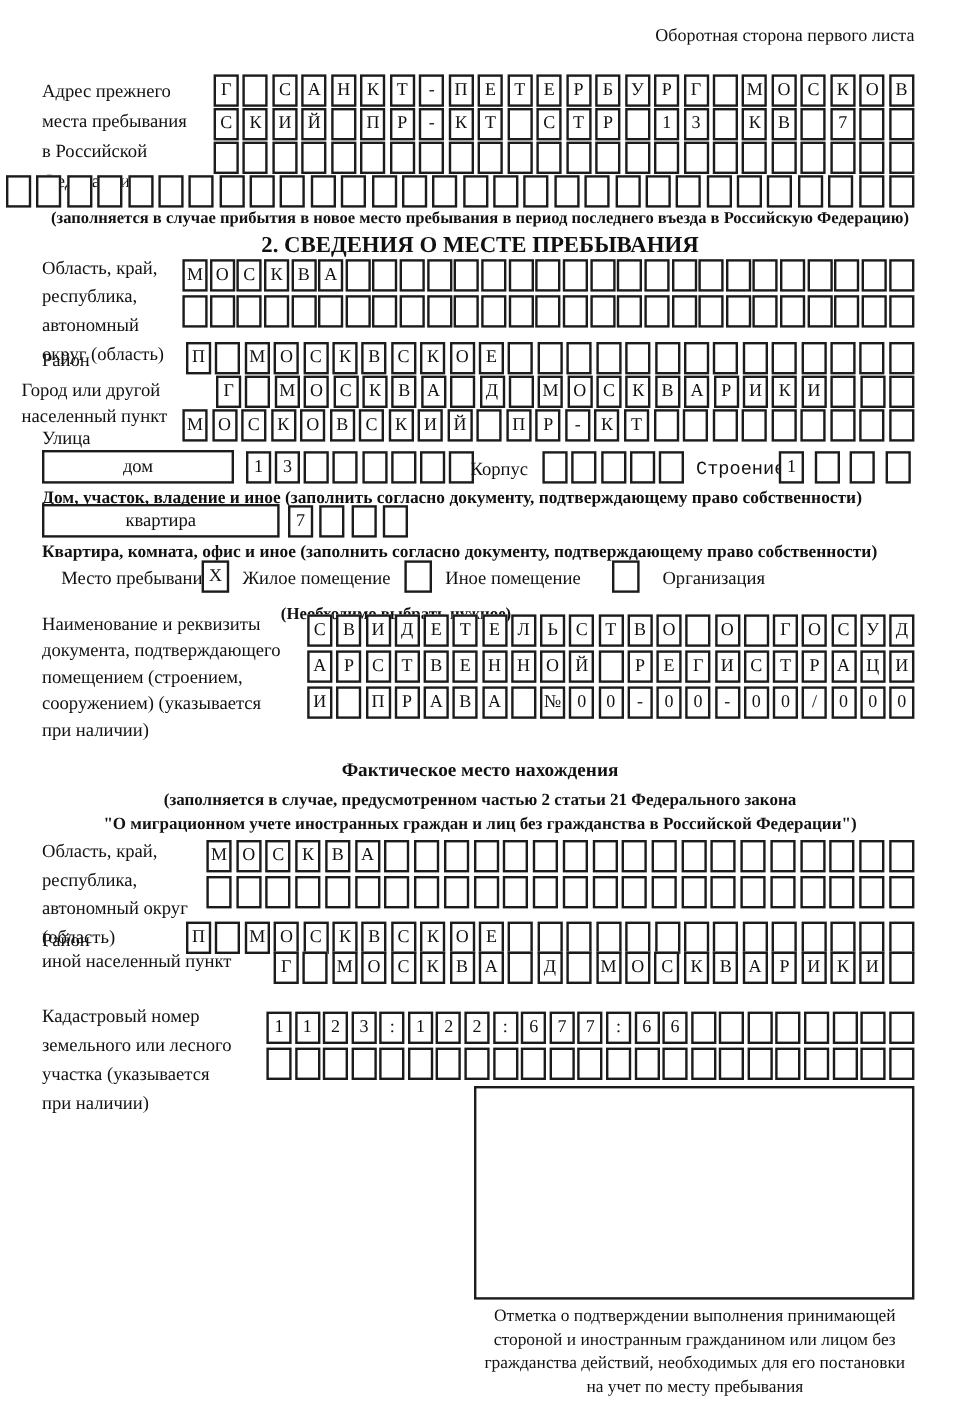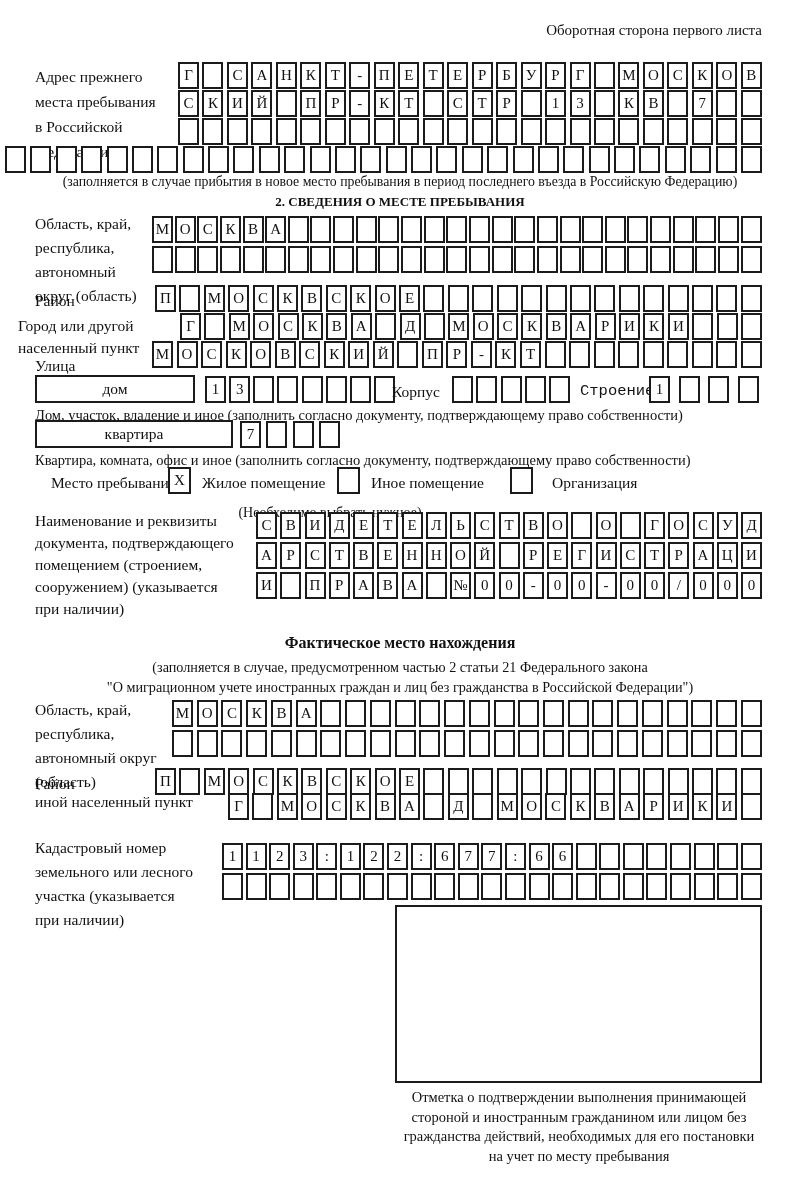--- a/index.html
+++ b/index.html
@@ -5,23 +5,23 @@
   html,body{margin:0;padding:0;}
   body{
     width:800px;height:1180px;position:relative;background:#ffffff;
     font-family:"Liberation Serif","DejaVu Serif",serif;color:#111;
     overflow:hidden;
   }
   .abs{position:absolute;}
   .lbl{font-size:15.5px;line-height:25px;white-space:nowrap;}
   .lbl-tight div{line-height:22px;}
   .lbl-mid div{line-height:24px;}
-  .note{font-size:14px;white-space:nowrap;}
+  .note{font-size:14px;white-space:nowrap;font-weight:bold;}
   .center{width:800px;left:0;text-align:center;}
-  .title{font-weight:bold;font-size:13px;}
+  .title{font-weight:bold;font-size:19px;}
   .cellrow{
     position:absolute;display:flex;justify-content:space-between;height:27px;
   }
   .cell{
     box-sizing:border-box;flex:none;width:21px;height:27px;
     border:2px solid #1b1b1b;background:#fff;
     font-size:15px;line-height:23px;text-align:center;
   }
   .rect{
     position:absolute;box-sizing:border-box;border:2px solid #1b1b1b;

